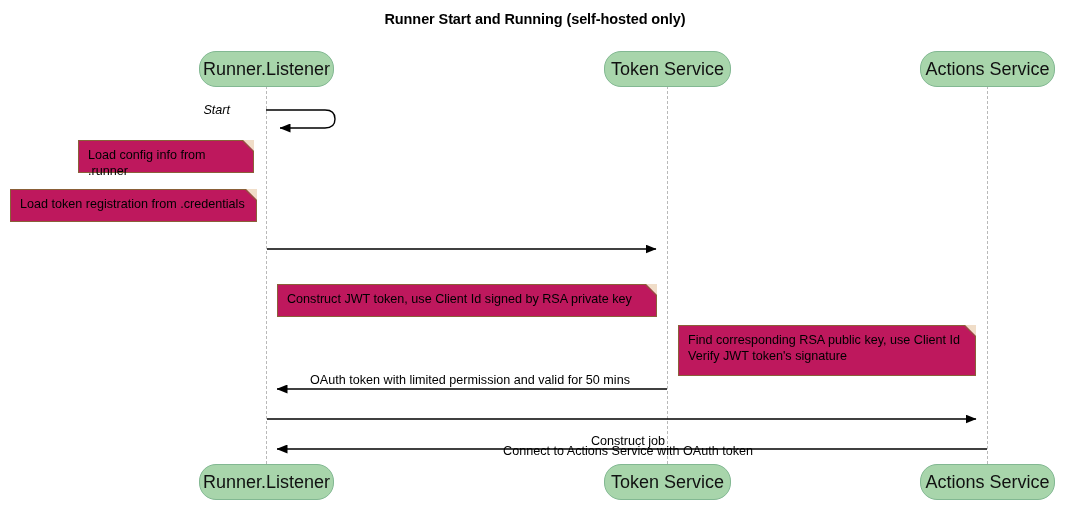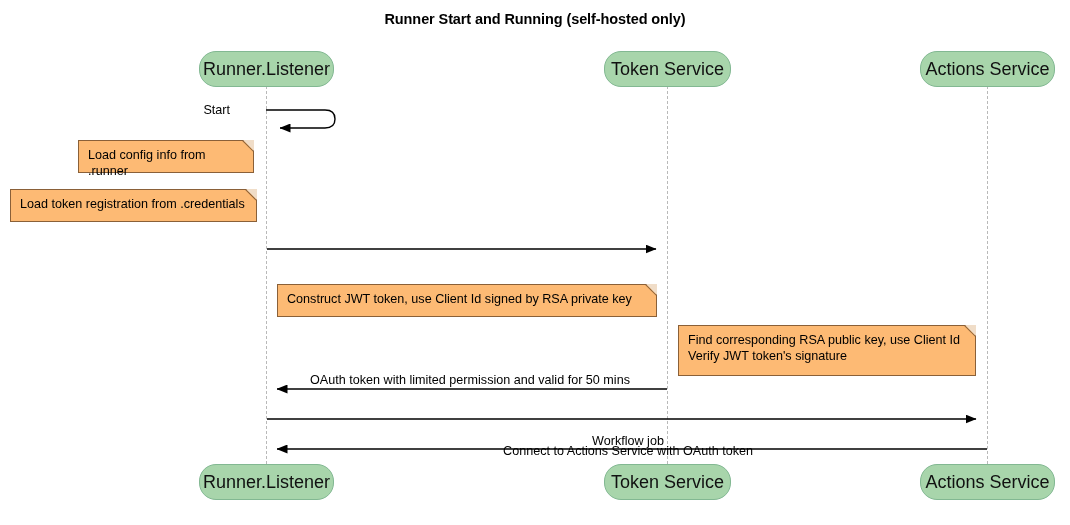--- a/index.html
+++ b/index.html
@@ -46,21 +46,21 @@
     display: flex;
     align-items: center;
     justify-content: center;
     box-sizing: border-box;
     font-size: 18px;
     color: #111;
     white-space: nowrap;
   }
   .note {
     position: absolute;
-    background: #fdba74;
+    background: #be185d;
     border: 1px solid #8a6038;
     box-sizing: border-box;
     font-size: 12.6px;
     color: #000;
     padding: 6px 9px 6px 9px;
     line-height: 16px;
   }
   .note .fold {
     position: absolute;
     top: -1px;
@@ -157,28 +157,28 @@
 
     <g>
       <line x1="267" y1="419" x2="976" y2="419" stroke="#000" stroke-width="1.4" marker-end="url(#arrowR)"></line>
     </g>
 
     <g>
       <line x1="987" y1="449" x2="277" y2="449" stroke="#000" stroke-width="1.4" marker-end="url(#arrowL)"></line>
     </g>
   </svg>
 
-  <div class="msg-label" style="left:230px; top:103px; transform:translateX(-100%);">Start</div>
+  <div class="msg-label" style="left:230px; top:103px; transform:translateX(-100%);font-style:italic;">Start</div>
 
 
   <div class="msg-label" style="left:470px; top:373px; transform:translateX(-50%);">OAuth token with limited permission and valid for 50 mins</div>
 
   <div class="msg-label" style="left:628px; top:404px; transform:translateX(-50%);margin-top:40px;">Connect to Actions Service with OAuth token</div>
 
-  <div class="msg-label" style="left:628px; top:434px; transform:translateX(-50%);">Workflow job</div>
+  <div class="msg-label" style="left:628px; top:434px; transform:translateX(-50%);">Construct job</div>
 
   <div class="note" style="left:78px; top:140px; width:176px; height:33px;">
     <span>Load config info from .runner</span>
     <span class="fold"></span>
     <span class="foldline"></span>
   </div>
 
   <div class="note" style="left:10px; top:189px; width:247px; height:33px;">
     <span>Load token registration from .credentials</span>
     <span class="fold"></span>

